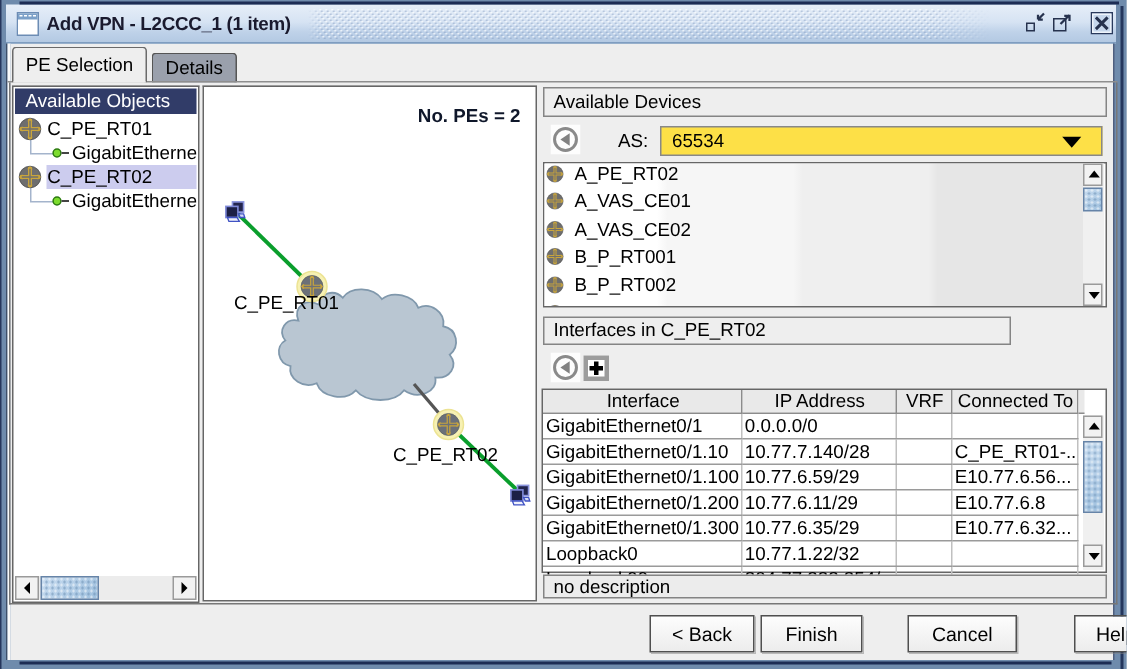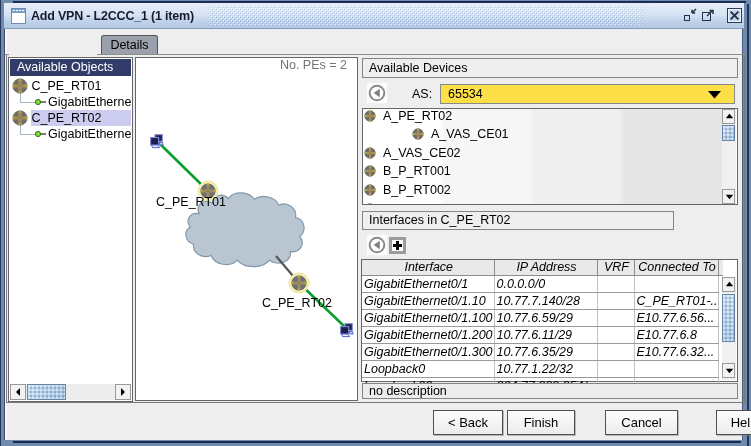--- a/index.html
+++ b/index.html
@@ -40,28 +40,28 @@
 .panelbox { position:absolute; border:1px solid #666; background:#fff; }
 .hdrbox { position:absolute; border:1px solid #848484; background:#eee; }
 
 
 #tree { left:8px; top:57px; width:125px; height:345px; }
 #treehdr { position:absolute; left:1px; top:1px; right:1px; height:17px; background:#313c68; color:#fff; font-size:12.5px; line-height:17px; padding-left:7px; }
 .trow { position:absolute; height:16px; line-height:16px; font-size:12.5px; white-space:nowrap; }
 
 
 #topo { left:135px; top:57px; width:223px; height:344px; overflow:hidden; }
-#nopes { position:absolute; right:10px; top:0; font-weight:normal; color:#737373; font-size:12.5px; }
+#nopes { position:absolute; right:10px; top:12px; font-weight:bold; color:#0f172a; font-size:12.5px; }
 
 
 #avhdr { left:362px; top:58px; width:376px; height:20px; line-height:18px; padding-left:6px; font-size:12.5px; }
 #ifhdr { left:362px; top:211px; width:312px; height:19px; line-height:17px; padding-left:6px; font-size:12.5px; }
 #devlist { left:362px; top:108px; width:376px; height:97px; }
 #nodesc { left:362px; top:383px; width:376px; height:16px; line-height:15px; padding-left:6px; font-size:12.5px; background:#ececec;}
-#iftable { left:361px; top:259px; width:377px; height:123px;font-style:italic; }
+#iftable { left:361px; top:259px; width:377px; height:123px; }
 
 
 #combo { position:absolute; left:440px; top:84px; width:295px; height:20px; background:#fde047; border:1px solid #888; }
 
 
 .btn { position:absolute; height:25px; background:linear-gradient(to bottom,#fdfdfd,#ececec); border:1px solid #4f4f4f; font-size:13px; text-align:center; line-height:23px; box-shadow:1px 1px 0 rgba(130,130,130,.5); }
 
 
 .sbtn { position:absolute; background:#f2f2f2; border:1px solid #9a9a9a; }
 #tbl td { border-right:1px solid #c0c0c0; border-bottom:1px solid #9a9a9a; padding:0 0 0 2px; height:17px; overflow:hidden; white-space:nowrap; }
@@ -125,20 +125,23 @@
   <svg class="abs" style="left:727px;top:8px" width="15" height="15" viewBox="0 0 15 15">
     <rect x="0.5" y="0.5" width="14" height="14" fill="#c6d7ec" stroke="#2a3a5c"></rect>
     <rect x="1.5" y="1.5" width="12" height="12" fill="none" stroke="#eef4fb"></rect>
     <path d="M3.6,3.6 L11.4,11.4 M11.4,3.6 L3.6,11.4" stroke="#26324e" stroke-width="2"></path>
   </svg>
 
   <div class="tab" id="tab2">
       <div style="text-align:center;line-height:19px;">Details</div>
     </div>
   <div id="tabline"></div>
+  <div class="tab" id="tab1">
+      <div style="text-align:center;line-height:22px;">PE Selection</div>
+    </div>
   <div class="abs" style="left:6px;top:55px;width:739px;height:348px;border-left:1px solid #777;border-right:1px solid #777;border-bottom:1px solid #777;"></div>
   <div id="tabline2"></div>
 
   <div class="abs" style="left:8px;top:57px;width:125px;height:1px;background:#565656;"></div>
   <div class="abs" style="left:135px;top:57px;width:223px;height:1px;background:#565656;"></div>
 
   <div class="panelbox" id="tree">
     <div id="treehdr">Available Objects</div>
     <div style="position:absolute;left:1px;top:18px;right:1px;bottom:17px;overflow:hidden;background:#fff;">
 
@@ -232,21 +235,21 @@
     <div class="abs" style="left:7px;top:2px;font-size:12.5px;">65534</div>
     <svg class="abs" style="right:13px;top:6px" width="13" height="8" viewBox="0 0 13 8">
         <path d="M0,0 L13,0 L6.5,7.5 Z" fill="#000"></path>
       </svg>
   </div>
   <div class="panelbox" id="devlist">
     <div style="position:absolute;left:0;top:0;bottom:0;width:360px;background:linear-gradient(to right,#fff 75px,#f6f6f6 82px,#f6f6f6 166px,#efefef 172px,#efefef 256px,#e6e6e6 262px);overflow:hidden;">
       <div class="trow" style="left:1px;top:-1px;"><svg width="12" height="12" viewBox="0 0 16 16" style="vertical-align:-2px">
             <use href="#rtricon"></use>
           </svg>&nbsp;&nbsp;A_PE_RT02</div>
-      <div class="trow" style="left:1px;top:17px;margin-left:48px;"><svg width="12" height="12" viewBox="0 0 16 16" style="vertical-align:-2px">
+      <div class="trow" style="left:1px;top:17px;"><svg width="12" height="12" viewBox="0 0 16 16" style="vertical-align:-2px">
             <use href="#rtricon"></use>
           </svg>&nbsp;&nbsp;A_VAS_CE01</div>
       <div class="trow" style="left:1px;top:36px;"><svg width="12" height="12" viewBox="0 0 16 16" style="vertical-align:-2px">
             <use href="#rtricon"></use>
           </svg>&nbsp;&nbsp;A_VAS_CE02</div>
       <div class="trow" style="left:1px;top:54px;"><svg width="12" height="12" viewBox="0 0 16 16" style="vertical-align:-2px">
             <use href="#rtricon"></use>
           </svg>&nbsp;&nbsp;B_P_RT001</div>
       <div class="trow" style="left:1px;top:73px;"><svg width="12" height="12" viewBox="0 0 16 16" style="vertical-align:-2px">
             <use href="#rtricon"></use>

